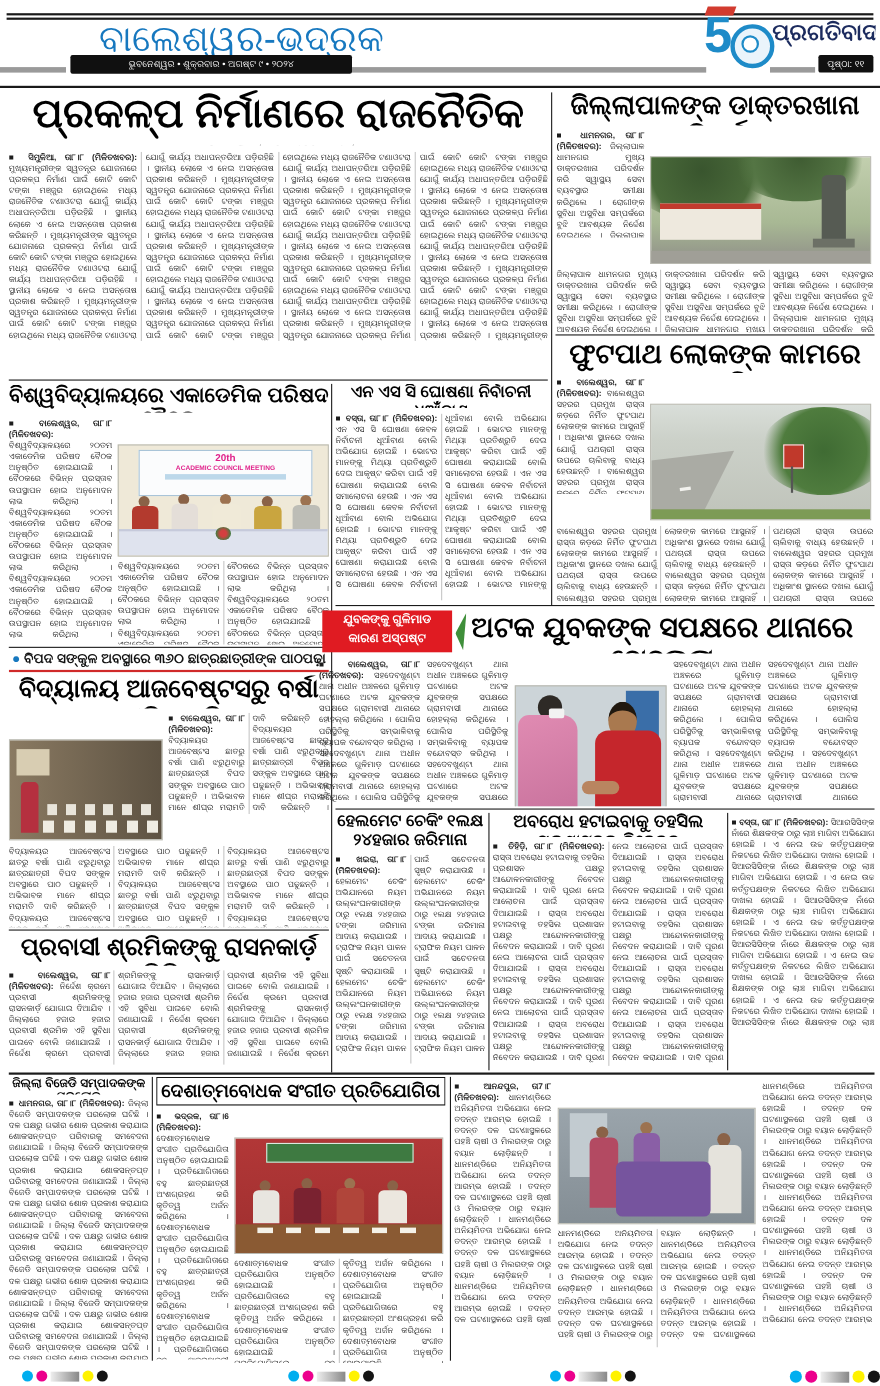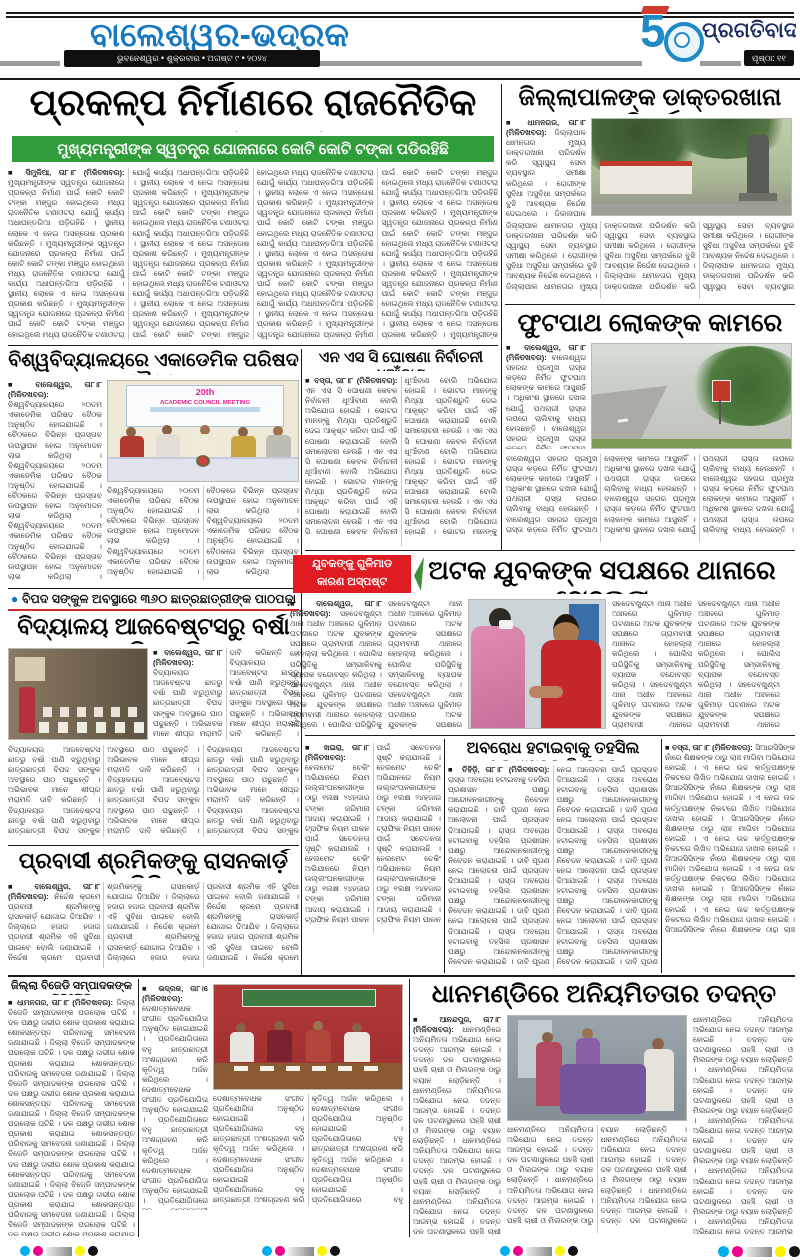--- a/index.html
+++ b/index.html
@@ -8,36 +8,36 @@
   .abs{position:absolute;}
   .h-rule{position:absolute;background:#1a1a1a;height:1px;}
   .v-rule{position:absolute;background:#1a1a1a;width:1px;}
   .gray-bar{position:absolute;background:#9a9a9a;height:5px;top:61px;}
   .headline{font-weight:bold;color:#000;text-align:center;overflow:hidden;line-height:1.12;}
   .body-col{font-size:7.6px;line-height:1.33;text-align:justify;color:#1d1d1d;overflow:hidden;}
   .dl{font-weight:bold;}
   .c2{columns:2;column-gap:7px;column-rule:1px solid #c6c6c6;}
   .c3{columns:3;column-gap:7px;column-rule:1px solid #c6c6c6;}
   .c4{columns:4;column-gap:8px;column-rule:1px solid #c6c6c6;}
-  .photo{position:relative;overflow:hidden;background:#dcdcd4;border:1px solid #b9b9b0;box-sizing:border-box;}
+  .photo{position:relative;overflow:hidden;background:#dcdcd4;border:1px solid #b9b9b0;box-sizing:border-box;margin-top:24px;}
   .pill{position:absolute;background:#101010;color:#fff;display:flex;align-items:center;justify-content:center;border-radius:2px;}
   section{position:absolute;overflow:hidden;}
   .subhead{color:#fff;font-weight:bold;text-align:center;}
   .boxhead{border:1.5px solid #111;}
   .dot{border-radius:50%;position:absolute;}
 </style>
 </head>
 <body>
 
 <div class="page">
 
   <div class="h-rule" style="left:6px;top:12px;width:788px;height:2px"></div>
   <div class="h-rule" style="left:6px;top:16px;width:788px;height:2px"></div>
 
-  <div class="abs" style="left:90px;top:16px;width:260px;height:40px;font-size:33px;font-weight:bold;color:#1778bf;white-space:nowrap;overflow:hidden">ବାଲେଶ୍ୱର-ଭଦ୍ରକ</div>
+  <div class="abs" style="left:90px;top:16px;width:260px;height:40px;font-size:33px;font-weight:normal;color:#1778bf;white-space:nowrap;overflow:hidden">ବାଲେଶ୍ୱର-ଭଦ୍ରକ</div>
 
   <div class="gray-bar" style="left:0;width:60px"></div>
   <div class="gray-bar" style="left:296px;width:346px"></div>
   <div class="gray-bar" style="left:700px;width:41px"></div>
 
   <div class="pill" style="left:64px;top:50px;width:256px;height:17px;font-size:8.5px">ଭୁବନେଶ୍ୱର • ଶୁକ୍ରବାର • ଅଗଷ୍ଟ ୯ • ୨୦୨୪</div>
 
   <div class="abs" style="left:640px;top:8px;width:156px;height:52px">
     <div class="abs" style="left:2px;top:-2px;width:26px;height:8px;background:#d23b2f;transform:skewX(-20deg)"></div>
     <div class="abs" style="left:0;top:0;font-size:46px;font-weight:bold;color:#1e8bc8;line-height:1">5</div>
@@ -59,21 +59,20 @@
   <div class="h-rule" style="left:505px;top:304px;width:290px"></div>
   <div class="h-rule" style="left:8px;top:345px;width:490px"></div>
   <div class="h-rule" style="left:305px;top:550px;width:490px"></div>
   <div class="h-rule" style="left:8px;top:588px;width:291px"></div>
   <div class="h-rule" style="left:305px;top:735px;width:490px"></div>
   <div class="h-rule" style="left:8px;top:845px;width:291px"></div>
   <div class="h-rule" style="left:8px;top:975px;width:787px;height:2px"></div>
 
   <section style="left:8px;top:82px;width:490px;height:261px">
     <div class="headline" style="font-size:37px;height:50px">ପ୍ରକଳ୍ପ ନିର୍ମାଣରେ ରାଜନୈତିକ ଛକାପଞ୍ଝା</div>
-    <div class="subhead" style="margin:4px 4px 0 4px;height:26px;line-height:26px;font-size:15px;background:#2f9e3a">ମୁଖ୍ୟମନ୍ତ୍ରୀଙ୍କ ସ୍ୱତନ୍ତ୍ର ଯୋଜନାରେ କୋଟି କୋଟି ଟଙ୍କା ପଡିରହିଛି</div>
     <div class="body-col c4" style="margin-top:6px;height:172px">
       <span class="dl">■ ସିମୁଳିଆ, ତା୮।୮ (ମିଳିତଖବର):</span>
       <span>ମୁଖ୍ୟମନ୍ତ୍ରୀଙ୍କ ସ୍ୱତନ୍ତ୍ର ଯୋଜନାରେ ପ୍ରକଳ୍ପ ନିର୍ମାଣ ପାଇଁ କୋଟି କୋଟି ଟଙ୍କା ମଞ୍ଜୁର ହୋଇଥିଲେ ମଧ୍ୟ ରାଜନୈତିକ ଟଣାଓଟରା ଯୋଗୁଁ କାର୍ଯ୍ୟ ଅଧାପନ୍ତରିଆ ପଡ଼ିରହିଛି । ସ୍ଥାନୀୟ ଲୋକେ ଏ ନେଇ ଅସନ୍ତୋଷ ପ୍ରକାଶ କରିଛନ୍ତି । ମୁଖ୍ୟମନ୍ତ୍ରୀଙ୍କ ସ୍ୱତନ୍ତ୍ର ଯୋଜନାରେ ପ୍ରକଳ୍ପ ନିର୍ମାଣ ପାଇଁ କୋଟି କୋଟି ଟଙ୍କା ମଞ୍ଜୁର ହୋଇଥିଲେ ମଧ୍ୟ ରାଜନୈତିକ ଟଣାଓଟରା ଯୋଗୁଁ କାର୍ଯ୍ୟ ଅଧାପନ୍ତରିଆ ପଡ଼ିରହିଛି । ସ୍ଥାନୀୟ ଲୋକେ ଏ ନେଇ ଅସନ୍ତୋଷ ପ୍ରକାଶ କରିଛନ୍ତି । ମୁଖ୍ୟମନ୍ତ୍ରୀଙ୍କ ସ୍ୱତନ୍ତ୍ର ଯୋଜନାରେ ପ୍ରକଳ୍ପ ନିର୍ମାଣ ପାଇଁ କୋଟି କୋଟି ଟଙ୍କା ମଞ୍ଜୁର ହୋଇଥିଲେ ମଧ୍ୟ ରାଜନୈତିକ ଟଣାଓଟରା ଯୋଗୁଁ କାର୍ଯ୍ୟ ଅଧାପନ୍ତରିଆ ପଡ଼ିରହିଛି । ସ୍ଥାନୀୟ ଲୋକେ ଏ ନେଇ ଅସନ୍ତୋଷ ପ୍ରକାଶ କରିଛନ୍ତି । ମୁଖ୍ୟମନ୍ତ୍ରୀଙ୍କ ସ୍ୱତନ୍ତ୍ର ଯୋଜନାରେ ପ୍ରକଳ୍ପ ନିର୍ମାଣ ପାଇଁ କୋଟି କୋଟି ଟଙ୍କା ମଞ୍ଜୁର ହୋଇଥିଲେ ମଧ୍ୟ ରାଜନୈତିକ ଟଣାଓଟରା ଯୋଗୁଁ କାର୍ଯ୍ୟ ଅଧାପନ୍ତରିଆ ପଡ଼ିରହିଛି । ସ୍ଥାନୀୟ ଲୋକେ ଏ ନେଇ ଅସନ୍ତୋଷ ପ୍ରକାଶ କରିଛନ୍ତି । ମୁଖ୍ୟମନ୍ତ୍ରୀଙ୍କ ସ୍ୱତନ୍ତ୍ର ଯୋଜନାରେ ପ୍ରକଳ୍ପ ନିର୍ମାଣ ପାଇଁ କୋଟି କୋଟି ଟଙ୍କା ମଞ୍ଜୁର ହୋଇଥିଲେ ମଧ୍ୟ ରାଜନୈତିକ ଟଣାଓଟରା ଯୋଗୁଁ କାର୍ଯ୍ୟ ଅଧାପନ୍ତରିଆ ପଡ଼ିରହିଛି । ସ୍ଥାନୀୟ ଲୋକେ ଏ ନେଇ ଅସନ୍ତୋଷ ପ୍ରକାଶ କରିଛନ୍ତି । ମୁଖ୍ୟମନ୍ତ୍ରୀଙ୍କ ସ୍ୱତନ୍ତ୍ର ଯୋଜନାରେ ପ୍ରକଳ୍ପ ନିର୍ମାଣ ପାଇଁ କୋଟି କୋଟି ଟଙ୍କା ମଞ୍ଜୁର ହୋଇଥିଲେ ମଧ୍ୟ ରାଜନୈତିକ ଟଣାଓଟରା ଯୋଗୁଁ କାର୍ଯ୍ୟ ଅଧାପନ୍ତରିଆ ପଡ଼ିରହିଛି । ସ୍ଥାନୀୟ ଲୋକେ ଏ ନେଇ ଅସନ୍ତୋଷ ପ୍ରକାଶ କରିଛନ୍ତି । ମୁଖ୍ୟମନ୍ତ୍ରୀଙ୍କ ସ୍ୱତନ୍ତ୍ର ଯୋଜନାରେ ପ୍ରକଳ୍ପ ନିର୍ମାଣ ପାଇଁ କୋଟି କୋଟି ଟଙ୍କା ମଞ୍ଜୁର ହୋଇଥିଲେ ମଧ୍ୟ ରାଜନୈତିକ ଟଣାଓଟରା ଯୋଗୁଁ କାର୍ଯ୍ୟ ଅଧାପନ୍ତରିଆ ପଡ଼ିରହିଛି । ସ୍ଥାନୀୟ ଲୋକେ ଏ ନେଇ ଅସନ୍ତୋଷ ପ୍ରକାଶ କରିଛନ୍ତି । ମୁଖ୍ୟମନ୍ତ୍ରୀଙ୍କ ସ୍ୱତନ୍ତ୍ର ଯୋଜନାରେ ପ୍ରକଳ୍ପ ନିର୍ମାଣ ପାଇଁ କୋଟି କୋଟି ଟଙ୍କା ମଞ୍ଜୁର ହୋଇଥିଲେ ମଧ୍ୟ ରାଜନୈତିକ ଟଣାଓଟରା ଯୋଗୁଁ କାର୍ଯ୍ୟ ଅଧାପନ୍ତରିଆ ପଡ଼ିରହିଛି । ସ୍ଥାନୀୟ ଲୋକେ ଏ ନେଇ ଅସନ୍ତୋଷ ପ୍ରକାଶ କରିଛନ୍ତି । ମୁଖ୍ୟମନ୍ତ୍ରୀଙ୍କ ସ୍ୱତନ୍ତ୍ର ଯୋଜନାରେ ପ୍ରକଳ୍ପ ନିର୍ମାଣ ପାଇଁ କୋଟି କୋଟି ଟଙ୍କା ମଞ୍ଜୁର ହୋଇଥିଲେ ମଧ୍ୟ ରାଜନୈତିକ ଟଣାଓଟରା ଯୋଗୁଁ କାର୍ଯ୍ୟ ଅଧାପନ୍ତରିଆ ପଡ଼ିରହିଛି । ସ୍ଥାନୀୟ ଲୋକେ ଏ ନେଇ ଅସନ୍ତୋଷ ପ୍ରକାଶ କରିଛନ୍ତି । ମୁଖ୍ୟମନ୍ତ୍ରୀଙ୍କ ସ୍ୱତନ୍ତ୍ର ଯୋଜନାରେ ପ୍ରକଳ୍ପ ନିର୍ମାଣ ପାଇଁ କୋଟି କୋଟି ଟଙ୍କା ମଞ୍ଜୁର ହୋଇଥିଲେ ମଧ୍ୟ ରାଜନୈତିକ ଟଣାଓଟରା ଯୋଗୁଁ କାର୍ଯ୍ୟ ଅଧାପନ୍ତରିଆ ପଡ଼ିରହିଛି । ସ୍ଥାନୀୟ ଲୋକେ ଏ ନେଇ ଅସନ୍ତୋଷ ପ୍ରକାଶ କରିଛନ୍ତି । ମୁଖ୍ୟମନ୍ତ୍ରୀଙ୍କ ସ୍ୱତନ୍ତ୍ର ଯୋଜନାରେ ପ୍ରକଳ୍ପ ନିର୍ମାଣ ପାଇଁ କୋଟି କୋଟି ଟଙ୍କା ମଞ୍ଜୁର ହୋଇଥିଲେ ମଧ୍ୟ ରାଜନୈତିକ ଟଣାଓଟରା ଯୋଗୁଁ କାର୍ଯ୍ୟ ଅଧାପନ୍ତରିଆ ପଡ଼ିରହିଛି । ସ୍ଥାନୀୟ ଲୋକେ ଏ ନେଇ ଅସନ୍ତୋଷ ପ୍ରକାଶ କରିଛନ୍ତି । ମୁଖ୍ୟମନ୍ତ୍ରୀଙ୍କ ସ୍ୱତନ୍ତ୍ର ଯୋଜନାରେ ପ୍ରକଳ୍ପ ନିର୍ମାଣ ପାଇଁ କୋଟି କୋଟି ଟଙ୍କା ମଞ୍ଜୁର ହୋଇଥିଲେ ମଧ୍ୟ ରାଜନୈତିକ ଟଣାଓଟରା ଯୋଗୁଁ କାର୍ଯ୍ୟ ଅଧାପନ୍ତରିଆ ପଡ଼ିରହିଛି । ସ୍ଥାନୀୟ ଲୋକେ ଏ ନେଇ ଅସନ୍ତୋଷ ପ୍ରକାଶ କରିଛନ୍ତି । ମୁଖ୍ୟମନ୍ତ୍ରୀଙ୍କ ସ୍ୱତନ୍ତ୍ର ଯୋଜନାରେ ପ୍ରକଳ୍ପ ନିର୍ମାଣ ପାଇଁ କୋଟି କୋଟି ଟଙ୍କା ମଞ୍ଜୁର ହୋଇଥିଲେ ମଧ୍ୟ ରାଜନୈତିକ ଟଣାଓଟରା ଯୋଗୁଁ କାର୍ଯ୍ୟ ଅଧାପନ୍ତରିଆ ପଡ଼ିରହିଛି । ସ୍ଥାନୀୟ ଲୋକେ ଏ ନେଇ ଅସନ୍ତୋଷ ପ୍ରକାଶ କରିଛନ୍ତି । ମୁଖ୍ୟମନ୍ତ୍ରୀଙ୍କ ସ୍ୱତନ୍ତ୍ର ଯୋଜନାରେ ପ୍ରକଳ୍ପ ନିର୍ମାଣ ପାଇଁ କୋଟି କୋଟି ଟଙ୍କା ମଞ୍ଜୁର ହୋଇଥିଲେ ମଧ୍ୟ ରାଜନୈତିକ ଟଣାଓଟରା ଯୋଗୁଁ କାର୍ଯ୍ୟ ଅଧାପନ୍ତରିଆ ପଡ଼ିରହିଛି । ସ୍ଥାନୀୟ ଲୋକେ ଏ ନେଇ ଅସନ୍ତୋଷ ପ୍ରକାଶ କରିଛନ୍ତି । ମୁଖ୍ୟମନ୍ତ୍ରୀଙ୍କ ସ୍ୱତନ୍ତ୍ର ଯୋଜନାରେ ପ୍ରକଳ୍ପ ନିର୍ମାଣ ପାଇଁ କୋଟି କୋଟି ଟଙ୍କା ମଞ୍ଜୁର ହୋଇଥିଲେ ମଧ୍ୟ ରାଜନୈତିକ ଟଣାଓଟରା ଯୋଗୁଁ କାର୍ଯ୍ୟ ଅଧାପନ୍ତରିଆ ପଡ଼ିରହିଛି । ସ୍ଥାନୀୟ ଲୋକେ ଏ ନେଇ ଅସନ୍ତୋଷ ପ୍ରକାଶ କରିଛନ୍ତି । ମୁଖ୍ୟମନ୍ତ୍ରୀଙ୍କ ସ୍ୱତନ୍ତ୍ର ଯୋଜନାରେ ପ୍ରକଳ୍ପ ନିର୍ମାଣ ପାଇଁ କୋଟି କୋଟି ଟଙ୍କା ମଞ୍ଜୁର ହୋଇଥିଲେ ମଧ୍ୟ ରାଜନୈତିକ ଟଣାଓଟରା ଯୋଗୁଁ କାର୍ଯ୍ୟ ଅଧାପନ୍ତରିଆ ପଡ଼ିରହିଛି । ସ୍ଥାନୀୟ ଲୋକେ ଏ ନେଇ ଅସନ୍ତୋଷ ପ୍ରକାଶ କରିଛନ୍ତି ।</span>
     </div>
   </section>
 
   <section style="left:506px;top:84px;width:288px;height:218px">
     <div class="headline" style="font-size:24px;height:30px">ଜିଲ୍ଲାପାଳଙ୍କ ଡାକ୍ତରଖାନା ପରିଦର୍ଶନ</div>
     <div style="display:flex;gap:5px;margin-top:4px">
       <div class="body-col" style="width:80px;height:98px">
@@ -207,20 +206,24 @@
         <span class="dl">■ ବାଲେଶ୍ୱର, ତା୮।୮ (ମିଳିତଖବର):</span>
         <span>ବିଦ୍ୟାଳୟର ଆଜବେଷ୍ଟସ ଛାତରୁ ବର୍ଷା ପାଣି ଝରୁଥିବାରୁ ଛାତ୍ରଛାତ୍ରୀ ବିପଦ ସଙ୍କୁଳ ଅବସ୍ଥାରେ ପାଠ ପଢୁଛନ୍ତି । ଅଭିଭାବକ ମାନେ ଶୀଘ୍ର ମରାମତି ଦାବି କରିଛନ୍ତି । ବିଦ୍ୟାଳୟର ଆଜବେଷ୍ଟସ ଛାତରୁ ବର୍ଷା ପାଣି ଝରୁଥିବାରୁ ଛାତ୍ରଛାତ୍ରୀ ବିପଦ ସଙ୍କୁଳ ଅବସ୍ଥାରେ ପାଠ ପଢୁଛନ୍ତି । ଅଭିଭାବକ ମାନେ ଶୀଘ୍ର ମରାମତି ଦାବି କରିଛନ୍ତି । ବିଦ୍ୟାଳୟର ଆଜବେଷ୍ଟସ ଛାତରୁ ବର୍ଷା ପାଣି ଝରୁଥିବାରୁ ଛାତ୍ରଛାତ୍ରୀ ବିପଦ ସଙ୍କୁଳ ଅବସ୍ଥାରେ ପାଠ ପଢୁଛନ୍ତି । ଅଭିଭାବକ ମାନେ ଶୀଘ୍ର ମରାମତି ଦାବି କରିଛନ୍ତି । ବିଦ୍ୟାଳୟର ଆଜବେଷ୍ଟସ ଛାତରୁ ବର୍ଷା ପାଣି ଝରୁଥିବାରୁ ଛାତ୍ରଛାତ୍ରୀ ବିପଦ ସଙ୍କୁଳ ଅବସ୍ଥାରେ ପାଠ ପଢୁଛନ୍ତି । ଅଭିଭାବକ ମାନେ ଶୀଘ୍ର ମରାମତି ଦାବି କରିଛନ୍ତି ।</span>
       </div>
     </div>
     <div class="body-col c3" style="margin-top:5px;height:92px">
       <span>ବିଦ୍ୟାଳୟର ଆଜବେଷ୍ଟସ ଛାତରୁ ବର୍ଷା ପାଣି ଝରୁଥିବାରୁ ଛାତ୍ରଛାତ୍ରୀ ବିପଦ ସଙ୍କୁଳ ଅବସ୍ଥାରେ ପାଠ ପଢୁଛନ୍ତି । ଅଭିଭାବକ ମାନେ ଶୀଘ୍ର ମରାମତି ଦାବି କରିଛନ୍ତି । ବିଦ୍ୟାଳୟର ଆଜବେଷ୍ଟସ ଛାତରୁ ବର୍ଷା ପାଣି ଝରୁଥିବାରୁ ଛାତ୍ରଛାତ୍ରୀ ବିପଦ ସଙ୍କୁଳ ଅବସ୍ଥାରେ ପାଠ ପଢୁଛନ୍ତି । ଅଭିଭାବକ ମାନେ ଶୀଘ୍ର ମରାମତି ଦାବି କରିଛନ୍ତି । ବିଦ୍ୟାଳୟର ଆଜବେଷ୍ଟସ ଛାତରୁ ବର୍ଷା ପାଣି ଝରୁଥିବାରୁ ଛାତ୍ରଛାତ୍ରୀ ବିପଦ ସଙ୍କୁଳ ଅବସ୍ଥାରେ ପାଠ ପଢୁଛନ୍ତି । ଅଭିଭାବକ ମାନେ ଶୀଘ୍ର ମରାମତି ଦାବି କରିଛନ୍ତି । ବିଦ୍ୟାଳୟର ଆଜବେଷ୍ଟସ ଛାତରୁ ବର୍ଷା ପାଣି ଝରୁଥିବାରୁ ଛାତ୍ରଛାତ୍ରୀ ବିପଦ ସଙ୍କୁଳ ଅବସ୍ଥାରେ ପାଠ ପଢୁଛନ୍ତି । ଅଭିଭାବକ ମାନେ ଶୀଘ୍ର ମରାମତି ଦାବି କରିଛନ୍ତି । ବିଦ୍ୟାଳୟର ଆଜବେଷ୍ଟସ ଛାତରୁ ବର୍ଷା ପାଣି ଝରୁଥିବାରୁ ଛାତ୍ରଛାତ୍ରୀ ବିପଦ ସଙ୍କୁଳ ଅବସ୍ଥାରେ ପାଠ ପଢୁଛନ୍ତି । ଅଭିଭାବକ ମାନେ ଶୀଘ୍ର ମରାମତି ଦାବି କରିଛନ୍ତି । ବିଦ୍ୟାଳୟର ଆଜବେଷ୍ଟସ ଛାତରୁ ବର୍ଷା ପାଣି ଝରୁଥିବାରୁ ଛାତ୍ରଛାତ୍ରୀ ବିପଦ ସଙ୍କୁଳ ଅବସ୍ଥାରେ ପାଠ ପଢୁଛନ୍ତି । ଅଭିଭାବକ ମାନେ ଶୀଘ୍ର ମରାମତି ଦାବି କରିଛନ୍ତି । ବିଦ୍ୟାଳୟର ଆଜବେଷ୍ଟସ ଛାତରୁ ବର୍ଷା ପାଣି ଝରୁଥିବାରୁ ଛାତ୍ରଛାତ୍ରୀ ବିପଦ ସଙ୍କୁଳ ଅବସ୍ଥାରେ ପାଠ ପଢୁଛନ୍ତି । ଅଭିଭାବକ ମାନେ ଶୀଘ୍ର ମରାମତି ଦାବି କରିଛନ୍ତି । ବିଦ୍ୟାଳୟର ଆଜବେଷ୍ଟସ ଛାତରୁ ବର୍ଷା ପାଣି ଝରୁଥିବାରୁ ଛାତ୍ରଛାତ୍ରୀ ବିପଦ ସଙ୍କୁଳ ଅବସ୍ଥାରେ ପାଠ ପଢୁଛନ୍ତି । ଅଭିଭାବକ ମାନେ ଶୀଘ୍ର ମରାମତି ଦାବି କରିଛନ୍ତି ।</span>
     </div>
   </section>
 
   <section style="left:305px;top:739px;width:136px;height:234px">
+    <div class="headline" style="font-size:15px">
+      <div>ହେଲମେଟ ଚେକିଂ ୧ଲକ୍ଷ</div>
+      <div>୨୪ହଜାର ଜରିମାନା</div>
+    </div>
     <div class="body-col c2" style="margin-top:4px;height:190px">
       <span class="dl">■ ଖଇରା, ତା୮।୮ (ମିଳିତଖବର):</span>
       <span>ହେଲମେଟ ଚେକିଂ ଅଭିଯାନରେ ନିୟମ ଉଲ୍ଲଂଘନକାରୀଙ୍କ ଠାରୁ ୧ଲକ୍ଷ ୨୪ହଜାର ଟଙ୍କା ଜରିମାନା ଆଦାୟ କରାଯାଇଛି । ଟ୍ରାଫିକ ନିୟମ ପାଳନ ପାଇଁ ସଚେତନତା ସୃଷ୍ଟି କରାଯାଉଛି । ହେଲମେଟ ଚେକିଂ ଅଭିଯାନରେ ନିୟମ ଉଲ୍ଲଂଘନକାରୀଙ୍କ ଠାରୁ ୧ଲକ୍ଷ ୨୪ହଜାର ଟଙ୍କା ଜରିମାନା ଆଦାୟ କରାଯାଇଛି । ଟ୍ରାଫିକ ନିୟମ ପାଳନ ପାଇଁ ସଚେତନତା ସୃଷ୍ଟି କରାଯାଉଛି । ହେଲମେଟ ଚେକିଂ ଅଭିଯାନରେ ନିୟମ ଉଲ୍ଲଂଘନକାରୀଙ୍କ ଠାରୁ ୧ଲକ୍ଷ ୨୪ହଜାର ଟଙ୍କା ଜରିମାନା ଆଦାୟ କରାଯାଇଛି । ଟ୍ରାଫିକ ନିୟମ ପାଳନ ପାଇଁ ସଚେତନତା ସୃଷ୍ଟି କରାଯାଉଛି । ହେଲମେଟ ଚେକିଂ ଅଭିଯାନରେ ନିୟମ ଉଲ୍ଲଂଘନକାରୀଙ୍କ ଠାରୁ ୧ଲକ୍ଷ ୨୪ହଜାର ଟଙ୍କା ଜରିମାନା ଆଦାୟ କରାଯାଇଛି । ଟ୍ରାଫିକ ନିୟମ ପାଳନ ପାଇଁ ସଚେତନତା ସୃଷ୍ଟି କରାଯାଉଛି । ହେଲମେଟ ଚେକିଂ ଅଭିଯାନରେ ନିୟମ ଉଲ୍ଲଂଘନକାରୀଙ୍କ ଠାରୁ ୧ଲକ୍ଷ ୨୪ହଜାର ଟଙ୍କା ଜରିମାନା ଆଦାୟ କରାଯାଇଛି । ଟ୍ରାଫିକ ନିୟମ ପାଳନ ପାଇଁ ସଚେତନତା ସୃଷ୍ଟି କରାଯାଉଛି । ହେଲମେଟ ଚେକିଂ ଅଭିଯାନରେ ନିୟମ ଉଲ୍ଲଂଘନକାରୀଙ୍କ ଠାରୁ ୧ଲକ୍ଷ ୨୪ହଜାର ଟଙ୍କା ଜରିମାନା ଆଦାୟ କରାଯାଇଛି । ଟ୍ରାଫିକ ନିୟମ ପାଳନ ପାଇଁ ସଚେତନତା ସୃଷ୍ଟି କରାଯାଉଛି । ହେଲମେଟ ଚେକିଂ ଅଭିଯାନରେ ନିୟମ ଉଲ୍ଲଂଘନକାରୀଙ୍କ ଠାରୁ ୧ଲକ୍ଷ ୨୪ହଜାର ଟଙ୍କା ଜରିମାନା ଆଦାୟ କରାଯାଇଛି । ଟ୍ରାଫିକ ନିୟମ ପାଳନ ପାଇଁ ସଚେତନତା ସୃଷ୍ଟି କରାଯାଉଛି । ହେଲମେଟ ଚେକିଂ ଅଭିଯାନରେ ନିୟମ ଉଲ୍ଲଂଘନକାରୀଙ୍କ ଠାରୁ ୧ଲକ୍ଷ ୨୪ହଜାର ଟଙ୍କା ଜରିମାନା ଆଦାୟ କରାଯାଇଛି । ଟ୍ରାଫିକ ନିୟମ ପାଳନ ପାଇଁ ସଚେତନତା ସୃଷ୍ଟି କରାଯାଉଛି ।</span>
     </div>
   </section>
 
   <section style="left:448px;top:739px;width:210px;height:234px">
     <div class="headline" style="font-size:16px;height:22px">ଅବରୋଧ ହଟାଇବାକୁ ତହସିଲ ପ୍ରଶାସନର ନିବେଦନ</div>
     <div class="body-col c2" style="margin-top:4px;height:204px">
       <span class="dl">■ ତିହିଡ଼ି, ତା୮।୮ (ମିଳିତଖବର):</span>
@@ -245,20 +248,21 @@
 
   <section style="left:8px;top:979px;width:127px;height:260px">
     <div class="headline" style="font-size:11px;height:16px">ଜିଲ୍ଲା ବିଜେଡି ସମ୍ପାଦକଙ୍କ ପରଲୋକ</div>
     <div class="body-col" style="margin-top:3px;height:238px">
       <span class="dl">■ ଧାମନଗର, ତା୮।୮ (ମିଳିତଖବର):</span>
       <span>ଜିଲ୍ଲା ବିଜେଡି ସମ୍ପାଦକଙ୍କ ପରଲୋକ ଘଟିଛି । ଦଳ ପକ୍ଷରୁ ଗଭୀର ଶୋକ ପ୍ରକାଶ କରାଯାଇ ଶୋକସନ୍ତପ୍ତ ପରିବାରକୁ ସମବେଦନା ଜଣାଯାଇଛି । ଜିଲ୍ଲା ବିଜେଡି ସମ୍ପାଦକଙ୍କ ପରଲୋକ ଘଟିଛି । ଦଳ ପକ୍ଷରୁ ଗଭୀର ଶୋକ ପ୍ରକାଶ କରାଯାଇ ଶୋକସନ୍ତପ୍ତ ପରିବାରକୁ ସମବେଦନା ଜଣାଯାଇଛି । ଜିଲ୍ଲା ବିଜେଡି ସମ୍ପାଦକଙ୍କ ପରଲୋକ ଘଟିଛି । ଦଳ ପକ୍ଷରୁ ଗଭୀର ଶୋକ ପ୍ରକାଶ କରାଯାଇ ଶୋକସନ୍ତପ୍ତ ପରିବାରକୁ ସମବେଦନା ଜଣାଯାଇଛି । ଜିଲ୍ଲା ବିଜେଡି ସମ୍ପାଦକଙ୍କ ପରଲୋକ ଘଟିଛି । ଦଳ ପକ୍ଷରୁ ଗଭୀର ଶୋକ ପ୍ରକାଶ କରାଯାଇ ଶୋକସନ୍ତପ୍ତ ପରିବାରକୁ ସମବେଦନା ଜଣାଯାଇଛି । ଜିଲ୍ଲା ବିଜେଡି ସମ୍ପାଦକଙ୍କ ପରଲୋକ ଘଟିଛି । ଦଳ ପକ୍ଷରୁ ଗଭୀର ଶୋକ ପ୍ରକାଶ କରାଯାଇ ଶୋକସନ୍ତପ୍ତ ପରିବାରକୁ ସମବେଦନା ଜଣାଯାଇଛି । ଜିଲ୍ଲା ବିଜେଡି ସମ୍ପାଦକଙ୍କ ପରଲୋକ ଘଟିଛି । ଦଳ ପକ୍ଷରୁ ଗଭୀର ଶୋକ ପ୍ରକାଶ କରାଯାଇ ଶୋକସନ୍ତପ୍ତ ପରିବାରକୁ ସମବେଦନା ଜଣାଯାଇଛି । ଜିଲ୍ଲା ବିଜେଡି ସମ୍ପାଦକଙ୍କ ପରଲୋକ ଘଟିଛି । ଦଳ ପକ୍ଷରୁ ଗଭୀର ଶୋକ ପ୍ରକାଶ କରାଯାଇ ଶୋକସନ୍ତପ୍ତ ପରିବାରକୁ ସମବେଦନା ଜଣାଯାଇଛି । ଜିଲ୍ଲା ବିଜେଡି ସମ୍ପାଦକଙ୍କ ପରଲୋକ ଘଟିଛି । ଦଳ ପକ୍ଷରୁ ଗଭୀର ଶୋକ ପ୍ରକାଶ କରାଯାଇ ଶୋକସନ୍ତପ୍ତ ପରିବାରକୁ ସମବେଦନା ଜଣାଯାଇଛି । ଜିଲ୍ଲା ବିଜେଡି ସମ୍ପାଦକଙ୍କ ପରଲୋକ ଘଟିଛି । ଦଳ ପକ୍ଷରୁ ଗଭୀର ଶୋକ ପ୍ରକାଶ କରାଯାଇ ଶୋକସନ୍ତପ୍ତ ପରିବାରକୁ ସମବେଦନା ଜଣାଯାଇଛି । ଜିଲ୍ଲା ବିଜେଡି ସମ୍ପାଦକଙ୍କ ପରଲୋକ ଘଟିଛି । ଦଳ ପକ୍ଷରୁ ଗଭୀର ଶୋକ ପ୍ରକାଶ କରାଯାଇ ଶୋକସନ୍ତପ୍ତ ପରିବାରକୁ ସମବେଦନା ଜଣାଯାଇଛି । ଜିଲ୍ଲା ବିଜେଡି ସମ୍ପାଦକଙ୍କ ପରଲୋକ ଘଟିଛି । ଦଳ ପକ୍ଷରୁ ଗଭୀର ଶୋକ ପ୍ରକାଶ କରାଯାଇ ଶୋକସନ୍ତପ୍ତ ପରିବାରକୁ ସମବେଦନା ଜଣାଯାଇଛି । ଜିଲ୍ଲା ବିଜେଡି ସମ୍ପାଦକଙ୍କ ପରଲୋକ ଘଟିଛି । ଦଳ ପକ୍ଷରୁ ଗଭୀର ଶୋକ ପ୍ରକାଶ କରାଯାଇ ଶୋକସନ୍ତପ୍ତ ପରିବାରକୁ ସମବେଦନା ଜଣାଯାଇଛି ।</span>
     </div>
   </section>
 
   <section style="left:142px;top:979px;width:263px;height:260px">
+    <div class="headline boxhead" style="font-size:17px;height:24px;line-height:24px">ଦେଶାତ୍ମବୋଧକ ସଂଗୀତ ପ୍ରତିଯୋଗିତା</div>
     <div style="display:flex;gap:5px;margin-top:5px">
       <div class="body-col" style="width:66px;height:226px">
         <span class="dl">■ ଭଦ୍ରକ, ତା୮।6 (ମିଳିତଖବର):</span>
         <span>ଦେଶାତ୍ମବୋଧକ ସଂଗୀତ ପ୍ରତିଯୋଗିତା ଅନୁଷ୍ଠିତ ହୋଇଯାଇଛି । ପ୍ରତିଯୋଗିତାରେ ବହୁ ଛାତ୍ରଛାତ୍ରୀ ଅଂଶଗ୍ରହଣ କରି କୃତିତ୍ୱ ଅର୍ଜନ କରିଥିଲେ । ଦେଶାତ୍ମବୋଧକ ସଂଗୀତ ପ୍ରତିଯୋଗିତା ଅନୁଷ୍ଠିତ ହୋଇଯାଇଛି । ପ୍ରତିଯୋଗିତାରେ ବହୁ ଛାତ୍ରଛାତ୍ରୀ ଅଂଶଗ୍ରହଣ କରି କୃତିତ୍ୱ ଅର୍ଜନ କରିଥିଲେ । ଦେଶାତ୍ମବୋଧକ ସଂଗୀତ ପ୍ରତିଯୋଗିତା ଅନୁଷ୍ଠିତ ହୋଇଯାଇଛି । ପ୍ରତିଯୋଗିତାରେ ବହୁ ଛାତ୍ରଛାତ୍ରୀ ଅଂଶଗ୍ରହଣ କରି କୃତିତ୍ୱ ଅର୍ଜନ କରିଥିଲେ । ଦେଶାତ୍ମବୋଧକ ସଂଗୀତ ପ୍ରତିଯୋଗିତା ଅନୁଷ୍ଠିତ ହୋଇଯାଇଛି । ପ୍ରତିଯୋଗିତାରେ ବହୁ ଛାତ୍ରଛାତ୍ରୀ ଅଂଶଗ୍ରହଣ କରି କୃତିତ୍ୱ ଅର୍ଜନ କରିଥିଲେ । ଦେଶାତ୍ମବୋଧକ ସଂଗୀତ ପ୍ରତିଯୋଗିତା ଅନୁଷ୍ଠିତ ହୋଇଯାଇଛି । ପ୍ରତିଯୋଗିତାରେ ବହୁ ଛାତ୍ରଛାତ୍ରୀ ଅଂଶଗ୍ରହଣ କରି କୃତିତ୍ୱ ଅର୍ଜନ କରିଥିଲେ । ଦେଶାତ୍ମବୋଧକ ସଂଗୀତ ପ୍ରତିଯୋଗିତା ଅନୁଷ୍ଠିତ ହୋଇଯାଇଛି । ପ୍ରତିଯୋଗିତାରେ ବହୁ ଛାତ୍ରଛାତ୍ରୀ ଅଂଶଗ୍ରହଣ କରି କୃତିତ୍ୱ ଅର୍ଜନ କରିଥିଲେ ।</span>
       </div>
       <div style="width:190px">
         <div class="photo" style="width:190px;height:106px;background:linear-gradient(180deg,#b23737,#9e2f2f)">
           <div class="abs" style="left:28px;top:4px;width:132px;height:16px;background:#3e7a41;border:1px solid #dfe8df"></div>
           <div class="abs dot" style="left:22px;top:38px;width:10px;height:10px;background:#8a6247"></div>
           <div class="abs" style="left:16px;top:47px;width:24px;height:30px;background:#e8e6e0;border-radius:5px 5px 0 0"></div>
@@ -272,21 +276,20 @@
           <div class="abs" style="left:20px;bottom:18px;width:150px;height:5px;background:repeating-linear-gradient(90deg,#f4f1e8 0 14px,transparent 14px 26px)"></div>
         </div>
         <div class="body-col c2" style="margin-top:4px;width:190px;height:112px">
           <span>ଦେଶାତ୍ମବୋଧକ ସଂଗୀତ ପ୍ରତିଯୋଗିତା ଅନୁଷ୍ଠିତ ହୋଇଯାଇଛି । ପ୍ରତିଯୋଗିତାରେ ବହୁ ଛାତ୍ରଛାତ୍ରୀ ଅଂଶଗ୍ରହଣ କରି କୃତିତ୍ୱ ଅର୍ଜନ କରିଥିଲେ । ଦେଶାତ୍ମବୋଧକ ସଂଗୀତ ପ୍ରତିଯୋଗିତା ଅନୁଷ୍ଠିତ ହୋଇଯାଇଛି । ପ୍ରତିଯୋଗିତାରେ ବହୁ ଛାତ୍ରଛାତ୍ରୀ ଅଂଶଗ୍ରହଣ କରି କୃତିତ୍ୱ ଅର୍ଜନ କରିଥିଲେ । ଦେଶାତ୍ମବୋଧକ ସଂଗୀତ ପ୍ରତିଯୋଗିତା ଅନୁଷ୍ଠିତ ହୋଇଯାଇଛି । ପ୍ରତିଯୋଗିତାରେ ବହୁ ଛାତ୍ରଛାତ୍ରୀ ଅଂଶଗ୍ରହଣ କରି କୃତିତ୍ୱ ଅର୍ଜନ କରିଥିଲେ । ଦେଶାତ୍ମବୋଧକ ସଂଗୀତ ପ୍ରତିଯୋଗିତା ଅନୁଷ୍ଠିତ ହୋଇଯାଇଛି । ପ୍ରତିଯୋଗିତାରେ ବହୁ ଛାତ୍ରଛାତ୍ରୀ ଅଂଶଗ୍ରହଣ କରି କୃତିତ୍ୱ ଅର୍ଜନ କରିଥିଲେ । ଦେଶାତ୍ମବୋଧକ ସଂଗୀତ ପ୍ରତିଯୋଗିତା ଅନୁଷ୍ଠିତ ହୋଇଯାଇଛି । ପ୍ରତିଯୋଗିତାରେ ବହୁ ଛାତ୍ରଛାତ୍ରୀ ଅଂଶଗ୍ରହଣ କରି କୃତିତ୍ୱ ଅର୍ଜନ କରିଥିଲେ । ଦେଶାତ୍ମବୋଧକ ସଂଗୀତ ପ୍ରତିଯୋଗିତା ଅନୁଷ୍ଠିତ ହୋଇଯାଇଛି । ପ୍ରତିଯୋଗିତାରେ ବହୁ ଛାତ୍ରଛାତ୍ରୀ ଅଂଶଗ୍ରହଣ କରି କୃତିତ୍ୱ ଅର୍ଜନ କରିଥିଲେ । ଦେଶାତ୍ମବୋଧକ ସଂଗୀତ ପ୍ରତିଯୋଗିତା ଅନୁଷ୍ଠିତ ହୋଇଯାଇଛି । ପ୍ରତିଯୋଗିତାରେ ବହୁ ଛାତ୍ରଛାତ୍ରୀ ଅଂଶଗ୍ରହଣ କରି କୃତିତ୍ୱ ଅର୍ଜନ କରିଥିଲେ । ଦେଶାତ୍ମବୋଧକ ସଂଗୀତ ପ୍ରତିଯୋଗିତା ଅନୁଷ୍ଠିତ ହୋଇଯାଇଛି । ପ୍ରତିଯୋଗିତାରେ ବହୁ ଛାତ୍ରଛାତ୍ରୀ ଅଂଶଗ୍ରହଣ କରି କୃତିତ୍ୱ ଅର୍ଜନ କରିଥିଲେ ।</span>
         </div>
       </div>
     </div>
   </section>
 
   <section style="left:413px;top:979px;width:382px;height:260px">
-    <div class="headline" style="font-size:25px;height:32px">ଧାନମଣ୍ଡିରେ ଅନିୟମିତତାର ତଦନ୍ତ</div>
     <div style="display:flex;gap:6px;margin-top:4px">
       <div class="body-col" style="width:88px;height:220px">
         <span class="dl">■ ଆନନ୍ଦପୁର, ତା7।୮ (ମିଳିତଖବର):</span>
         <span>ଧାନମଣ୍ଡିରେ ଅନିୟମିତତା ଅଭିଯୋଗ ନେଇ ତଦନ୍ତ ଆରମ୍ଭ ହୋଇଛି । ତଦନ୍ତ ଦଳ ଘଟଣାସ୍ଥଳରେ ପହଞ୍ଚି ଚାଷୀ ଓ ମିଲରଙ୍କ ଠାରୁ ବୟାନ ଲୋଡ଼ିଛନ୍ତି । ଧାନମଣ୍ଡିରେ ଅନିୟମିତତା ଅଭିଯୋଗ ନେଇ ତଦନ୍ତ ଆରମ୍ଭ ହୋଇଛି । ତଦନ୍ତ ଦଳ ଘଟଣାସ୍ଥଳରେ ପହଞ୍ଚି ଚାଷୀ ଓ ମିଲରଙ୍କ ଠାରୁ ବୟାନ ଲୋଡ଼ିଛନ୍ତି । ଧାନମଣ୍ଡିରେ ଅନିୟମିତତା ଅଭିଯୋଗ ନେଇ ତଦନ୍ତ ଆରମ୍ଭ ହୋଇଛି । ତଦନ୍ତ ଦଳ ଘଟଣାସ୍ଥଳରେ ପହଞ୍ଚି ଚାଷୀ ଓ ମିଲରଙ୍କ ଠାରୁ ବୟାନ ଲୋଡ଼ିଛନ୍ତି । ଧାନମଣ୍ଡିରେ ଅନିୟମିତତା ଅଭିଯୋଗ ନେଇ ତଦନ୍ତ ଆରମ୍ଭ ହୋଇଛି । ତଦନ୍ତ ଦଳ ଘଟଣାସ୍ଥଳରେ ପହଞ୍ଚି ଚାଷୀ ଓ ମିଲରଙ୍କ ଠାରୁ ବୟାନ ଲୋଡ଼ିଛନ୍ତି । ଧାନମଣ୍ଡିରେ ଅନିୟମିତତା ଅଭିଯୋଗ ନେଇ ତଦନ୍ତ ଆରମ୍ଭ ହୋଇଛି । ତଦନ୍ତ ଦଳ ଘଟଣାସ୍ଥଳରେ ପହଞ୍ଚି ଚାଷୀ ଓ ମିଲରଙ୍କ ଠାରୁ ବୟାନ ଲୋଡ଼ିଛନ୍ତି । ଧାନମଣ୍ଡିରେ ଅନିୟମିତତା ଅଭିଯୋଗ ନେଇ ତଦନ୍ତ ଆରମ୍ଭ ହୋଇଛି । ତଦନ୍ତ ଦଳ ଘଟଣାସ୍ଥଳରେ ପହଞ୍ଚି ଚାଷୀ ଓ ମିଲରଙ୍କ ଠାରୁ ବୟାନ ଲୋଡ଼ିଛନ୍ତି ।</span>
       </div>
       <div style="width:180px">
         <div class="photo" style="width:180px;height:106px;background:linear-gradient(180deg,#9aa4ab,#848e95)">
           <div class="abs" style="left:10px;top:4px;width:34px;height:58px;background:#c2cbd0"></div>
           <div class="abs dot" style="left:34px;top:16px;width:11px;height:11px;background:#8a6247"></div>
           <div class="abs" style="left:28px;top:26px;width:26px;height:64px;background:#b34a62;border-radius:6px 6px 0 0"></div>

